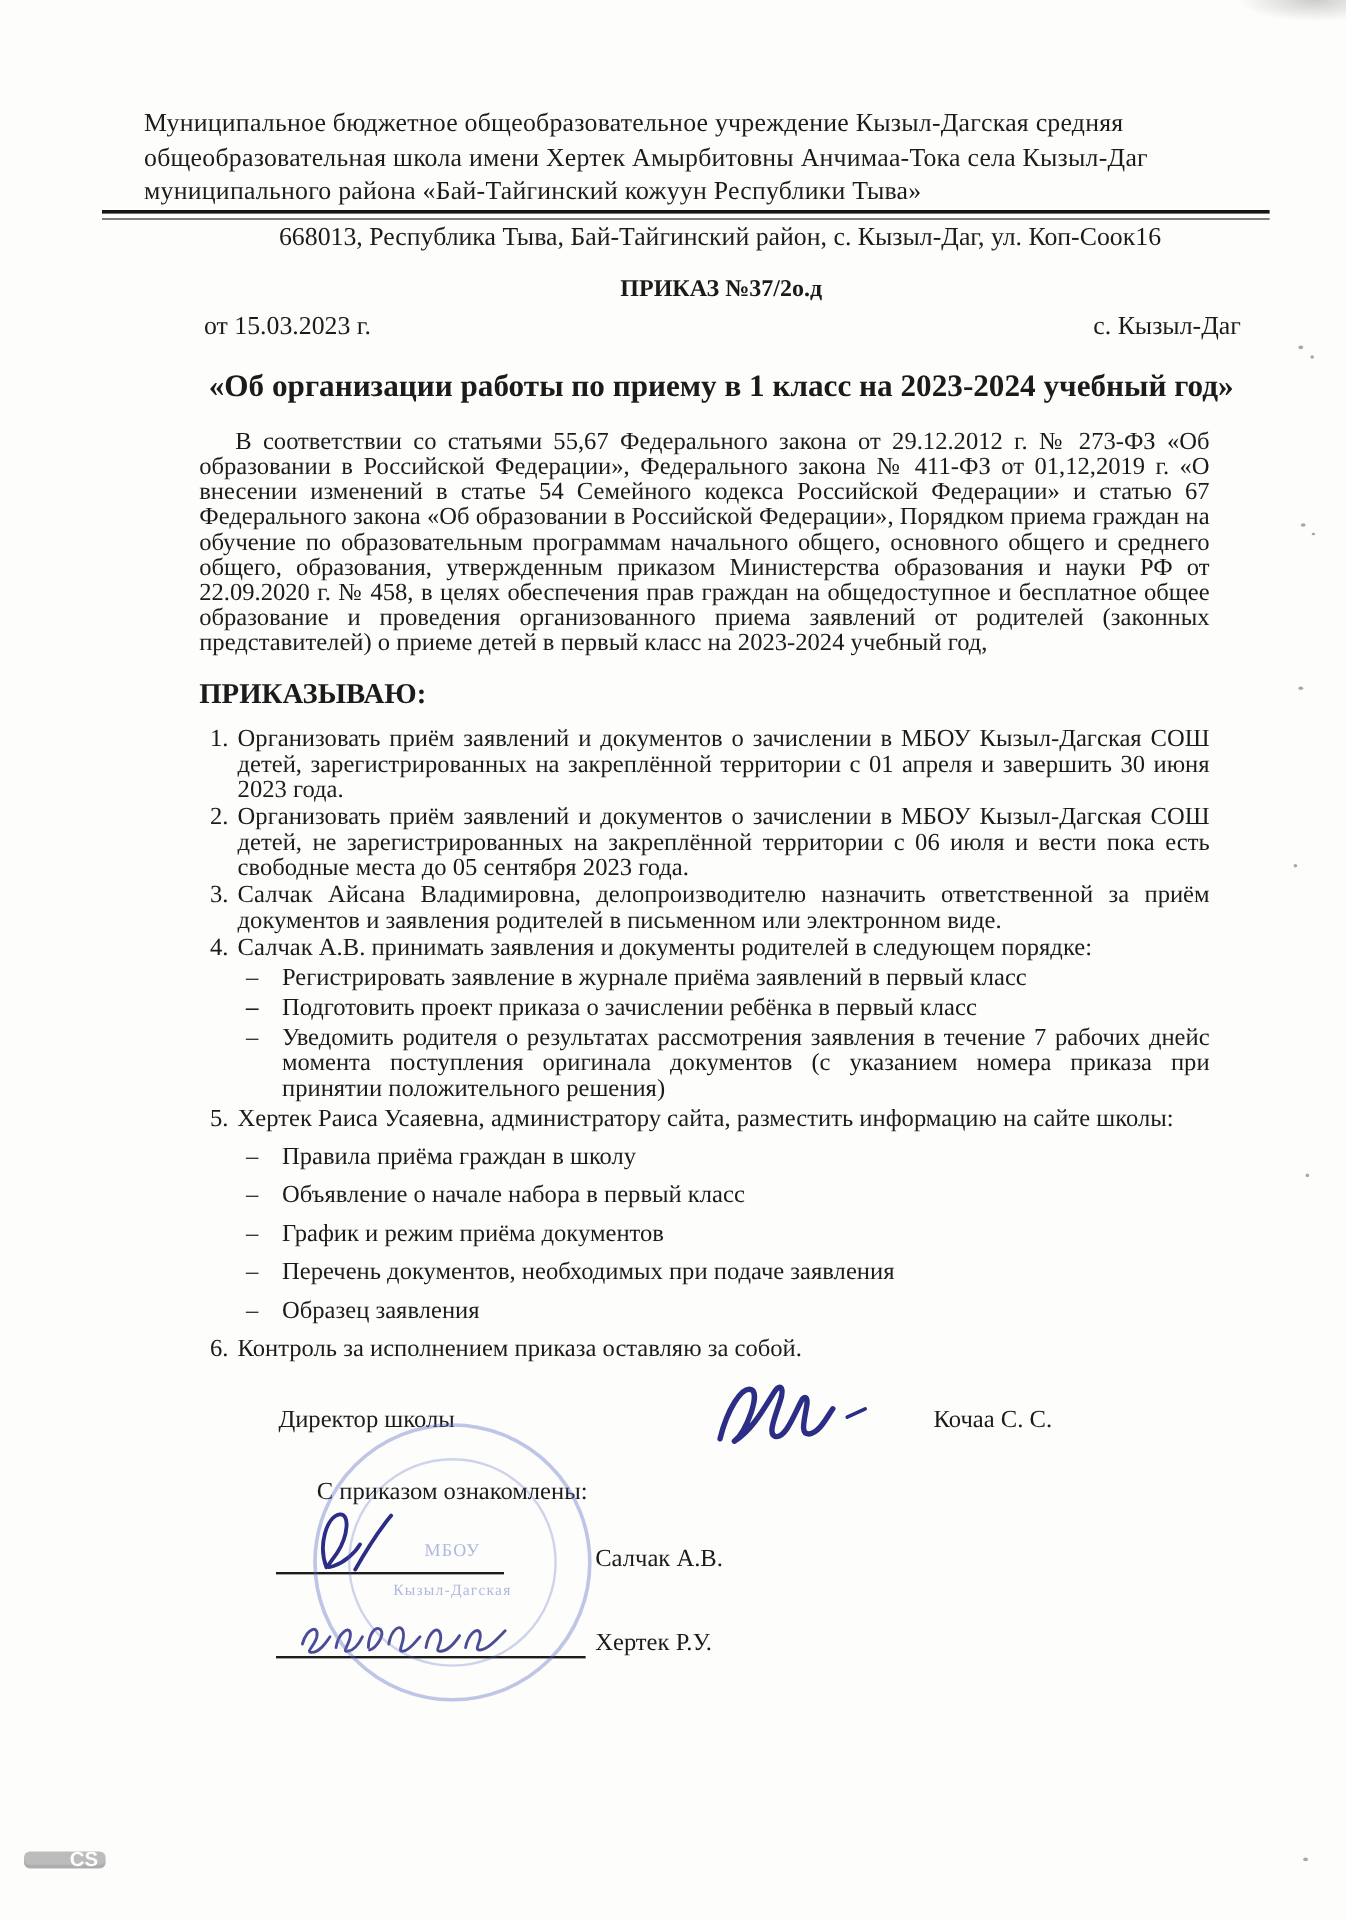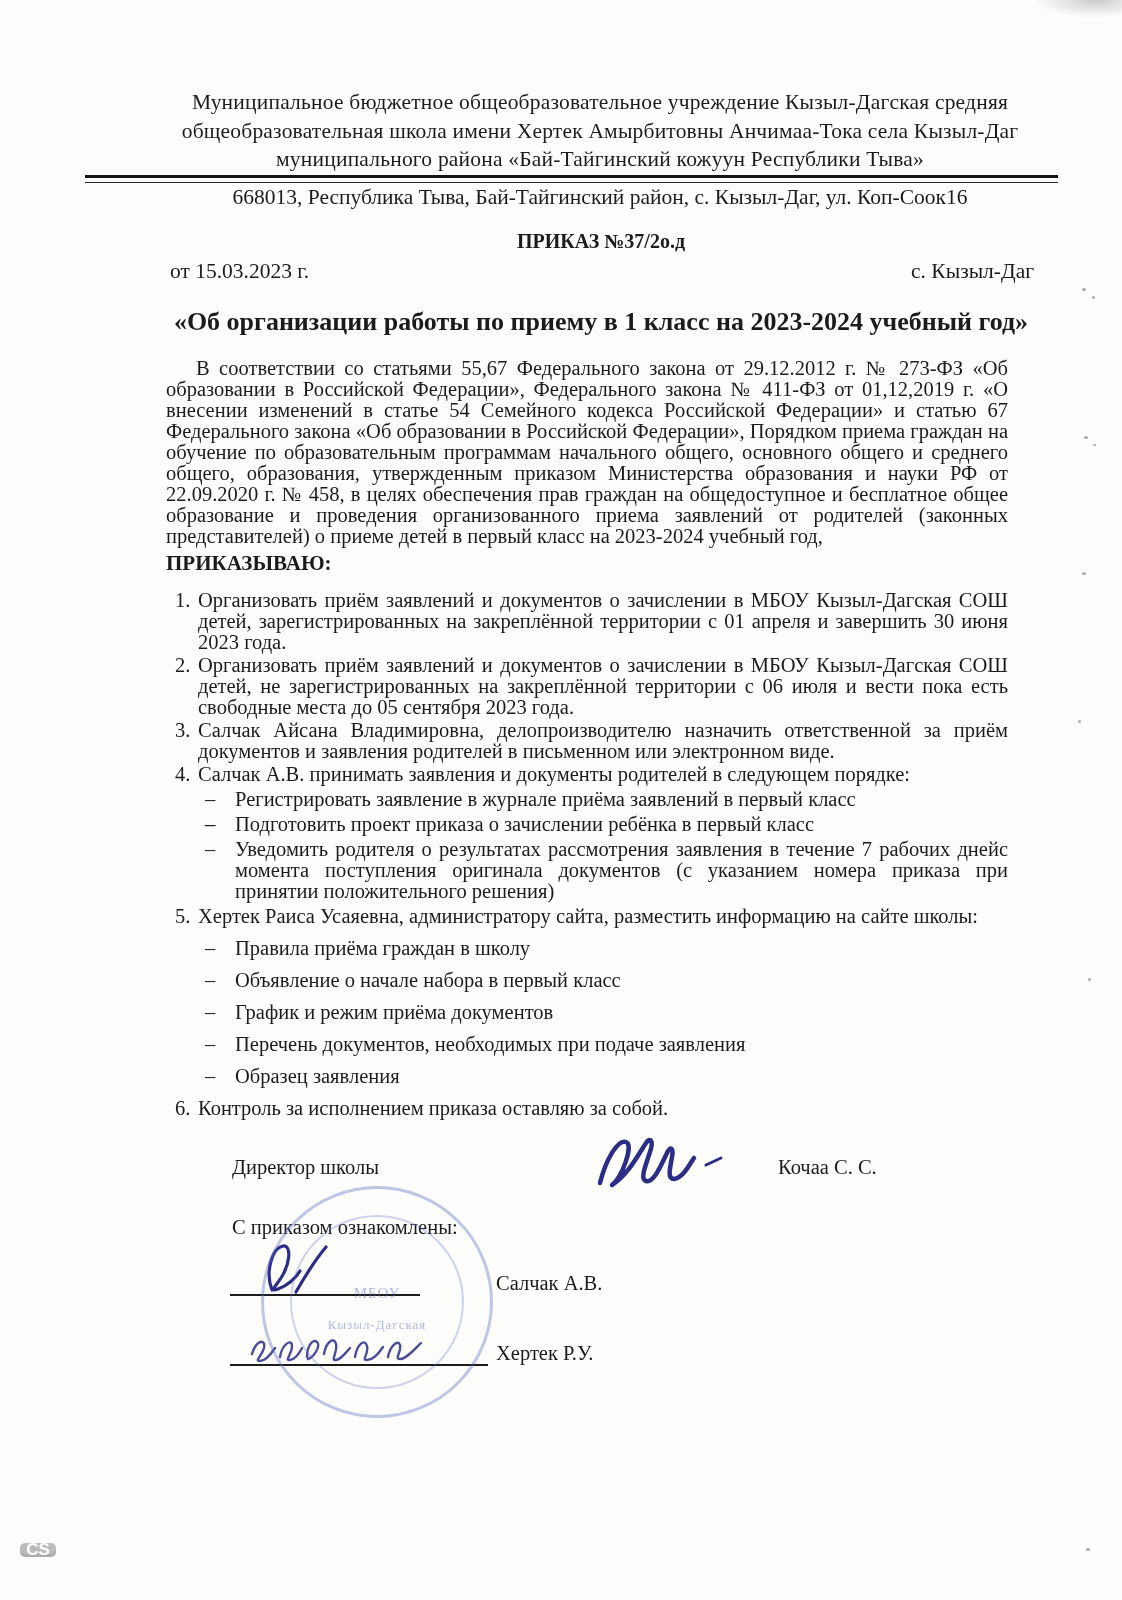--- a/index.html
+++ b/index.html
@@ -4,21 +4,21 @@
 <style>
   html,body { margin:0; padding:0; background:#e9e9e9; }
   .page {
     position:relative; width:1122px; height:1600px; margin:0 auto;
     background:#fdfdfc; overflow:hidden;
     font-family:"Liberation Serif", serif; color:#1b1b1b;
   }
   
   .org-header {
     position:absolute; top:88px; left:120px; width:960px;
-    text-align:center; font-size:21.5px; line-height:28.5px; letter-spacing:.2px;
+    font-size:21.5px; line-height:28.5px; letter-spacing:.2px;
   }
   .header-rule {
     position:absolute; top:175px; left:85px; width:973px; height:4px;
     border-top:3px solid #161616; border-bottom:1px solid #2a2a2a;
   }
   .address-line {
     position:absolute; top:185px; left:120px; width:960px;
     text-align:center; font-size:21.5px;
   }
   .order-title {
@@ -29,33 +29,33 @@
     position:absolute; top:259px; left:170px; width:864px;
     display:flex; justify-content:space-between; font-size:21.5px;
   }
   .order-subject {
     position:absolute; top:307px; left:130px; width:942px;
     text-align:center; font-weight:bold; font-size:26px;
   }
   
   .doc-flow { position:absolute; top:358px; left:166px; width:842px; font-size:20.5px; line-height:21px; }
   .preamble { text-align:justify; text-indent:30px; }
-  .decree-word { font-weight:bold; font-size:21px; margin-top:6px; }
+  .decree-word { font-weight:bold; font-size:24px; margin-top:22px; }
   .order-list { margin:16px 0 0 11px; }
   .order-item { position:relative; padding-left:21px; text-align:justify; margin-top:2px; }
   .order-item .num { position:absolute; left:-2px; }
   .sub-item { position:relative; padding-left:37px; text-align:justify; margin:4px 0; }
   .sublist-site .sub-item { margin:11px 0; }
   .sub-item .dash { position:absolute; left:7px; }
   
   .director-row { position:relative; margin-top:24px; height:58px; }
   .director-label { position:absolute; left:66px; top:14px; }
   .director-sig { position:absolute; left:418px; top:-14px; }
   .director-name { position:absolute; left:612px; top:14px; }
-  .ack-label { margin:16px 0 0 66px; }
+  .ack-label { margin:16px 0 0 98px; }
   .sig-row { position:relative; height:64px; margin-top:6px; }
   .sig-line { position:absolute; left:64px; bottom:12px; border-bottom:2px solid #1c1c1c; }
   .sig-line.w1 { width:190px; }
   .sig-line.w2 { width:258px; }
   .sig-ink-1 { position:absolute; left:86px; bottom:8px; }
   .sig-ink-2 { position:absolute; left:78px; bottom:6px; }
   .ack-name { position:absolute; left:330px; bottom:14px; }
   
   .school-stamp {
     position:absolute; left:261px; top:1186px; width:226px; height:226px;
@@ -71,20 +71,21 @@
   }
   .school-stamp .st1 { top:96px; }
   .school-stamp .st2 { top:128px; font-size:13px; }
   
   .scan-footer { position:absolute; left:20px; top:1543px; display:flex; align-items:center; gap:10px; }
   .cs-badge {
     width:36px; height:14px; background:#bcbcbc; border-radius:5px;
     color:#fff; font-family:"Liberation Sans", sans-serif; font-weight:bold; font-size:17px;
     display:flex; align-items:center; justify-content:center;
     box-shadow:inset 0 -3px 0 rgba(0,0,0,.08);
+    padding-left:32px;
   }
   .scan-text { color:#a8a8a8; font-family:"Liberation Sans", sans-serif; font-size:28px; }
   
   .smudge-tr {
     position:absolute; right:0; top:0; width:90px; height:18px;
     background:radial-gradient(ellipse at 70% 0%, rgba(60,60,60,.25), rgba(0,0,0,0) 70%);
   }
   .speck { position:absolute; background:rgba(40,40,40,.4); border-radius:50%; }
   .ink { stroke:#2c2d86; fill:none; stroke-linecap:round; stroke-linejoin:round; }
 </style>

